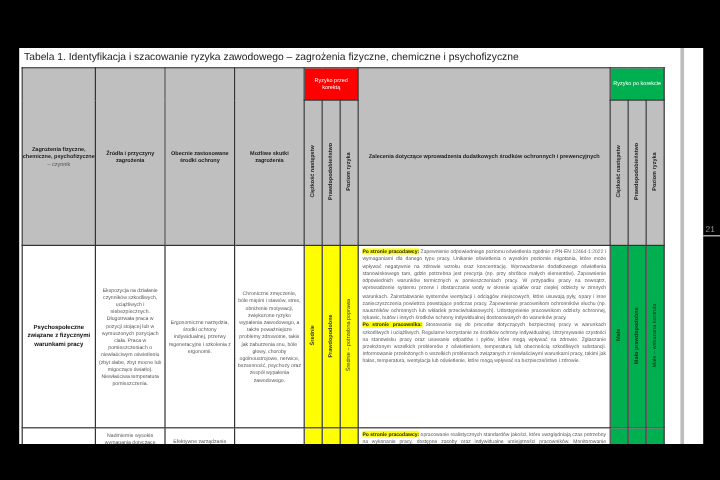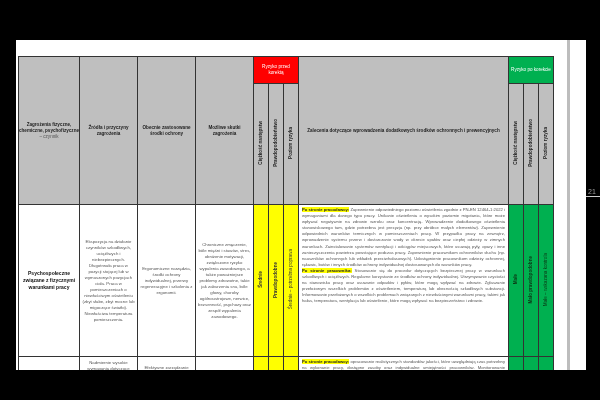--- a/index.html
+++ b/index.html
@@ -24,20 +24,21 @@
   td.rec { text-align:justify; padding:2px 3px; vertical-align:top; font-size:4.2px; line-height:6.1px; color:#555; }
   .hl { background:#ffff00; color:#222; font-weight:bold; }
   .cellp { padding:0 2px; }
   .mask-top { position:absolute; left:0; top:0; width:600px; height:40px; background:#000; }
   .mask-bottom { position:absolute; left:0; top:370px; width:600px; height:30px; background:#000; }
 </style>
 </head>
 <body>
 
 <div class="page">
+  <div class="title">Tabela 1. Identyfikacja i szacowanie ryzyka zawodowego – zagrożenia fizyczne, chemiczne i psychofizyczne</div>
 
   <table>
     <colgroup>
       <col style="width:61px">
         <col style="width:58px">
         <col style="width:58px">
         <col style="width:58px">
       <col style="width:15px">
         <col style="width:15px">
         <col style="width:15px">

